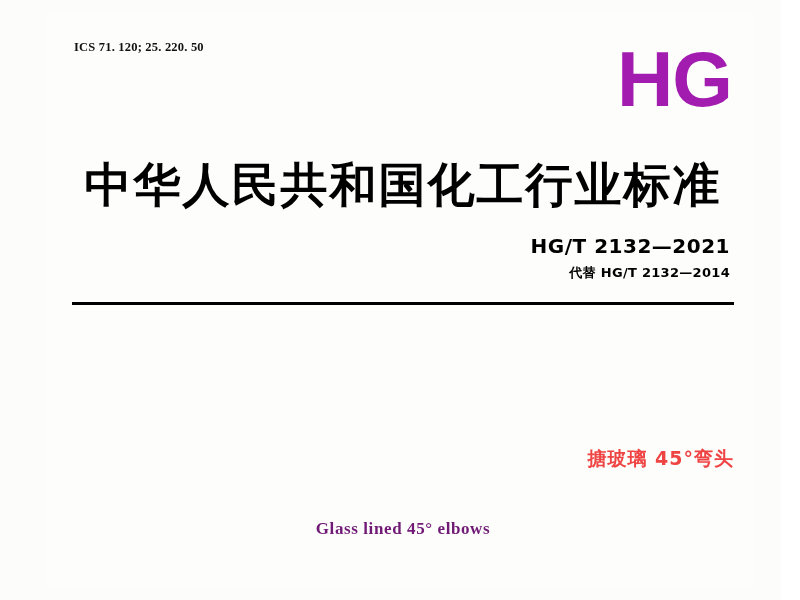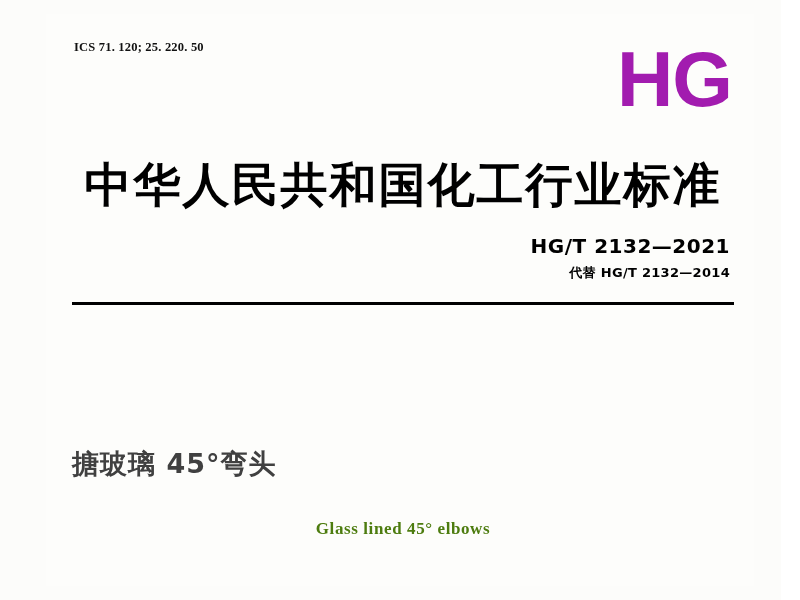--- a/index.html
+++ b/index.html
@@ -106,39 +106,39 @@
     height: 3px;
     background: #000;
   }
 
   
   .doc-title-cn {
     position: absolute;
     left: 26px;
     right: 20px;
     top: 432px;
-    text-align: left;
+    text-align: right;
     font-family: "DejaVu Sans", sans-serif;
     font-weight: bold;
-    font-size: 27px;
+    font-size: 19px;
     letter-spacing: 1px;
-    color: #404040;
+    color: #ef4444;
     white-space: nowrap;
   }
   .doc-title-en {
     position: absolute;
     left: 26px;
     right: 20px;
     top: 505px;
     text-align: center;
     font-family: "Liberation Serif", serif;
     font-weight: bold;
     font-size: 17px;
     letter-spacing: 0.6px;
-    color: #4d7c0f;
+    color: #701a75;
     white-space: nowrap;
   }
 </style>
 </head>
 <body>
 
 <div class="page">
   <div class="sheet">
 
     <div class="ics-block">

